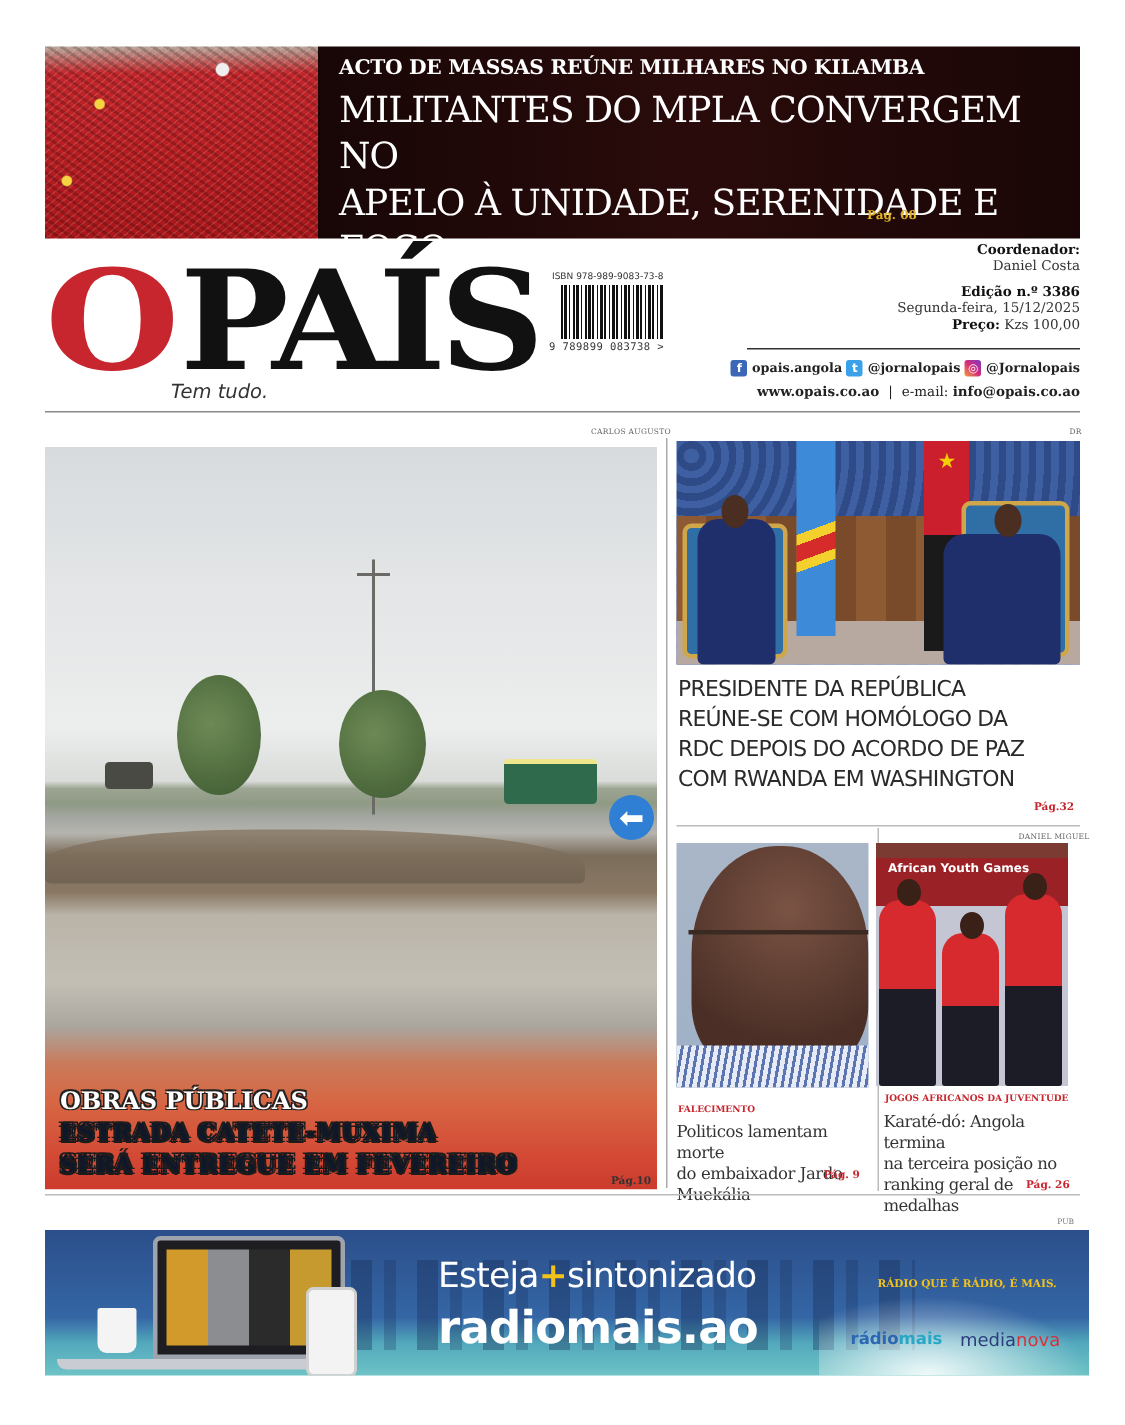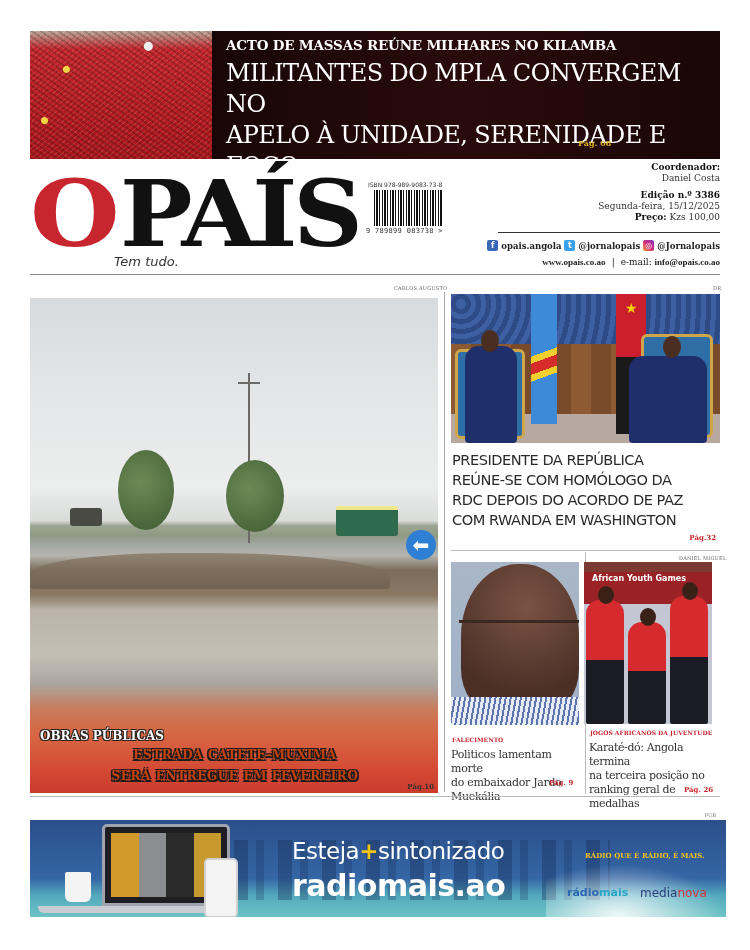--- a/index.html
+++ b/index.html
@@ -53,21 +53,21 @@
   .edition-box .b { font-weight: bold; color: #111; }
   .edition-box .gap { height: 6px; }
   .rule-right { position: absolute; left: 468px; right: 0; top: 72px; height: 1px; background: #333; }
 
   .social { position: absolute; right: 0; top: 80px; display: flex; align-items: center; gap: 3px; font-size: 8.5px; font-weight: bold; color: #222; font-family: "DejaVu Serif", serif; }
   .soc-icon { width: 11px; height: 11px; border-radius: 2px; display: inline-flex; align-items: center; justify-content: center; color: #fff; font-size: 8px; font-family: "DejaVu Sans", sans-serif; font-weight: bold; }
   .fb { background: #3b67b7; }
   .tw { background: #3aa0e8; }
   .ig { background: linear-gradient(45deg, #f2a03a, #d52a7b, #7a3bc4); }
   .contact { position: absolute; right: 0; top: 97px; font-size: 9px; color: #222; white-space: nowrap; }
-  .contact .b { font-weight: bold; font-family: Liberation Serif, serif; }
+  .contact .b { font-weight: bold; }
   .contact .sep { margin: 0 6px; }
 
   .masthead-rule { position: absolute; left: 30px; width: 690px; top: 274px; height: 1px; background: #888; }
 
   
   .credit { position: absolute; font-family: "DejaVu Serif", serif; font-size: 5px; color: #666; letter-spacing: 0.2px; }
 
   
   .lead { position: absolute; left: 30px; top: 298px; width: 408px; height: 495px; overflow: hidden; }
   .lead-photo {
@@ -84,28 +84,27 @@
   }
   .lead-pole { position: absolute; left: 218px; top: 75px; width: 2px; height: 170px; background: #6b6a66; }
   .lead-pole-bar { position: absolute; left: 208px; top: 84px; width: 22px; height: 2px; background: #6b6a66; }
   .tree { position: absolute; border-radius: 50%; background: radial-gradient(circle at 40% 40%, #6d8a55, #3f5b32); }
   .machine { position: absolute; width: 62px; height: 30px; background: linear-gradient(180deg, #efe58a 0 12%, #2f6a4d 12% 100%); border-radius: 3px; }
   .sign { position: absolute; left: 376px; top: 232px; width: 30px; height: 30px; border-radius: 50%; background: #2f7fd4; color: #fff; font-family: "DejaVu Sans", sans-serif; font-size: 20px; line-height: 30px; text-align: center; }
   .dirt { position: absolute; left: 0; top: 255px; width: 360px; height: 36px; background: linear-gradient(180deg, #8a7a67, #6e604f); border-radius: 40% 50% 4px 4px / 60% 70% 4px 4px; opacity: .85; }
 
   .lead-text { position: absolute; left: 10px; bottom: 6px; right: 8px; }
   .lead-kicker {
-    font-family: "DejaVu Serif", serif; font-weight: bold; font-size: 12px; color: #fff;
+    font-family: "DejaVu Serif", serif; font-weight: bold; font-size: 16px; color: #fff;
     text-shadow: -1px -1px 0 #222, 1px -1px 0 #222, -1px 1px 0 #222, 1px 1px 0 #222;
   }
   .lead-headline {
-    font-family: "DejaVu Serif", serif; font-weight: bold; font-size: 12px; line-height: 21px; color: #c2410c;
+    font-family: "DejaVu Serif", serif; font-weight: bold; font-size: 15px; line-height: 21px; color: #0f172a;
     letter-spacing: 0.6px; white-space: pre-line; margin-top: 2px;
     text-shadow: -1.5px -1.5px 0 #1c1c1c, 1.5px -1.5px 0 #1c1c1c, -1.5px 1.5px 0 #1c1c1c, 1.5px 1.5px 0 #1c1c1c, 0 2px 0 #1c1c1c;
-    text-align: center;
   }
   .lead-page { position: absolute; right: 4px; bottom: 2px; font-size: 7px; font-weight: bold; color: #333; }
 
   .lead-bottom-rule { position: absolute; left: 30px; top: 796px; width: 690px; height: 1px; background: #bbb; }
   .col-divider { position: absolute; left: 444px; top: 292px; width: 1px; height: 500px; background: #aaa; }
 
   
   .story2-photo { position: absolute; left: 451px; top: 294px; width: 269px; height: 149px; overflow: hidden;
     background: repeating-radial-gradient(circle at 10px 10px, #3e5fa1 0 5px, #2e4b88 5px 10px);
   }

